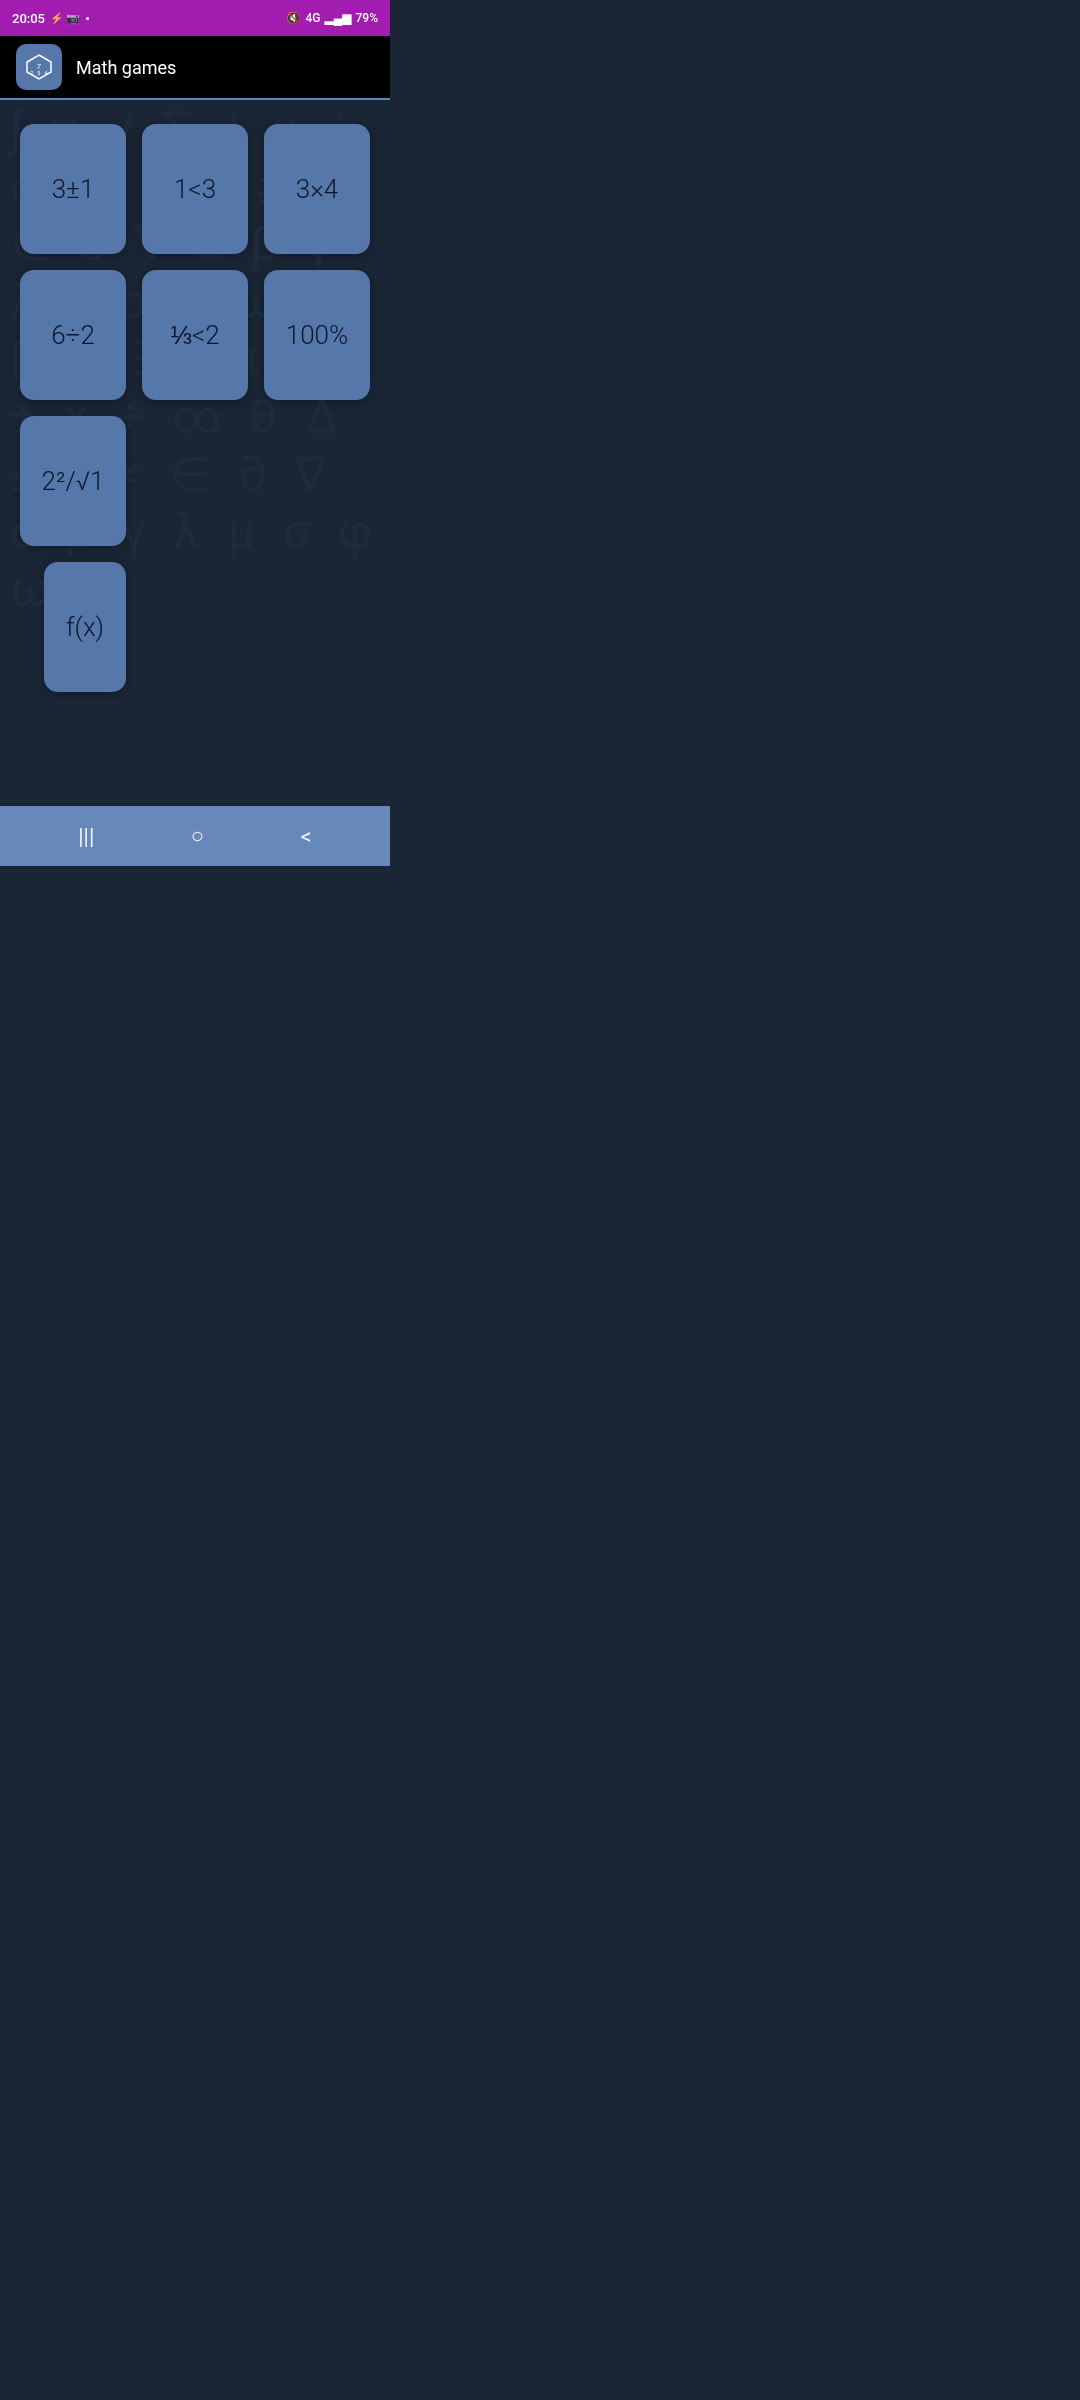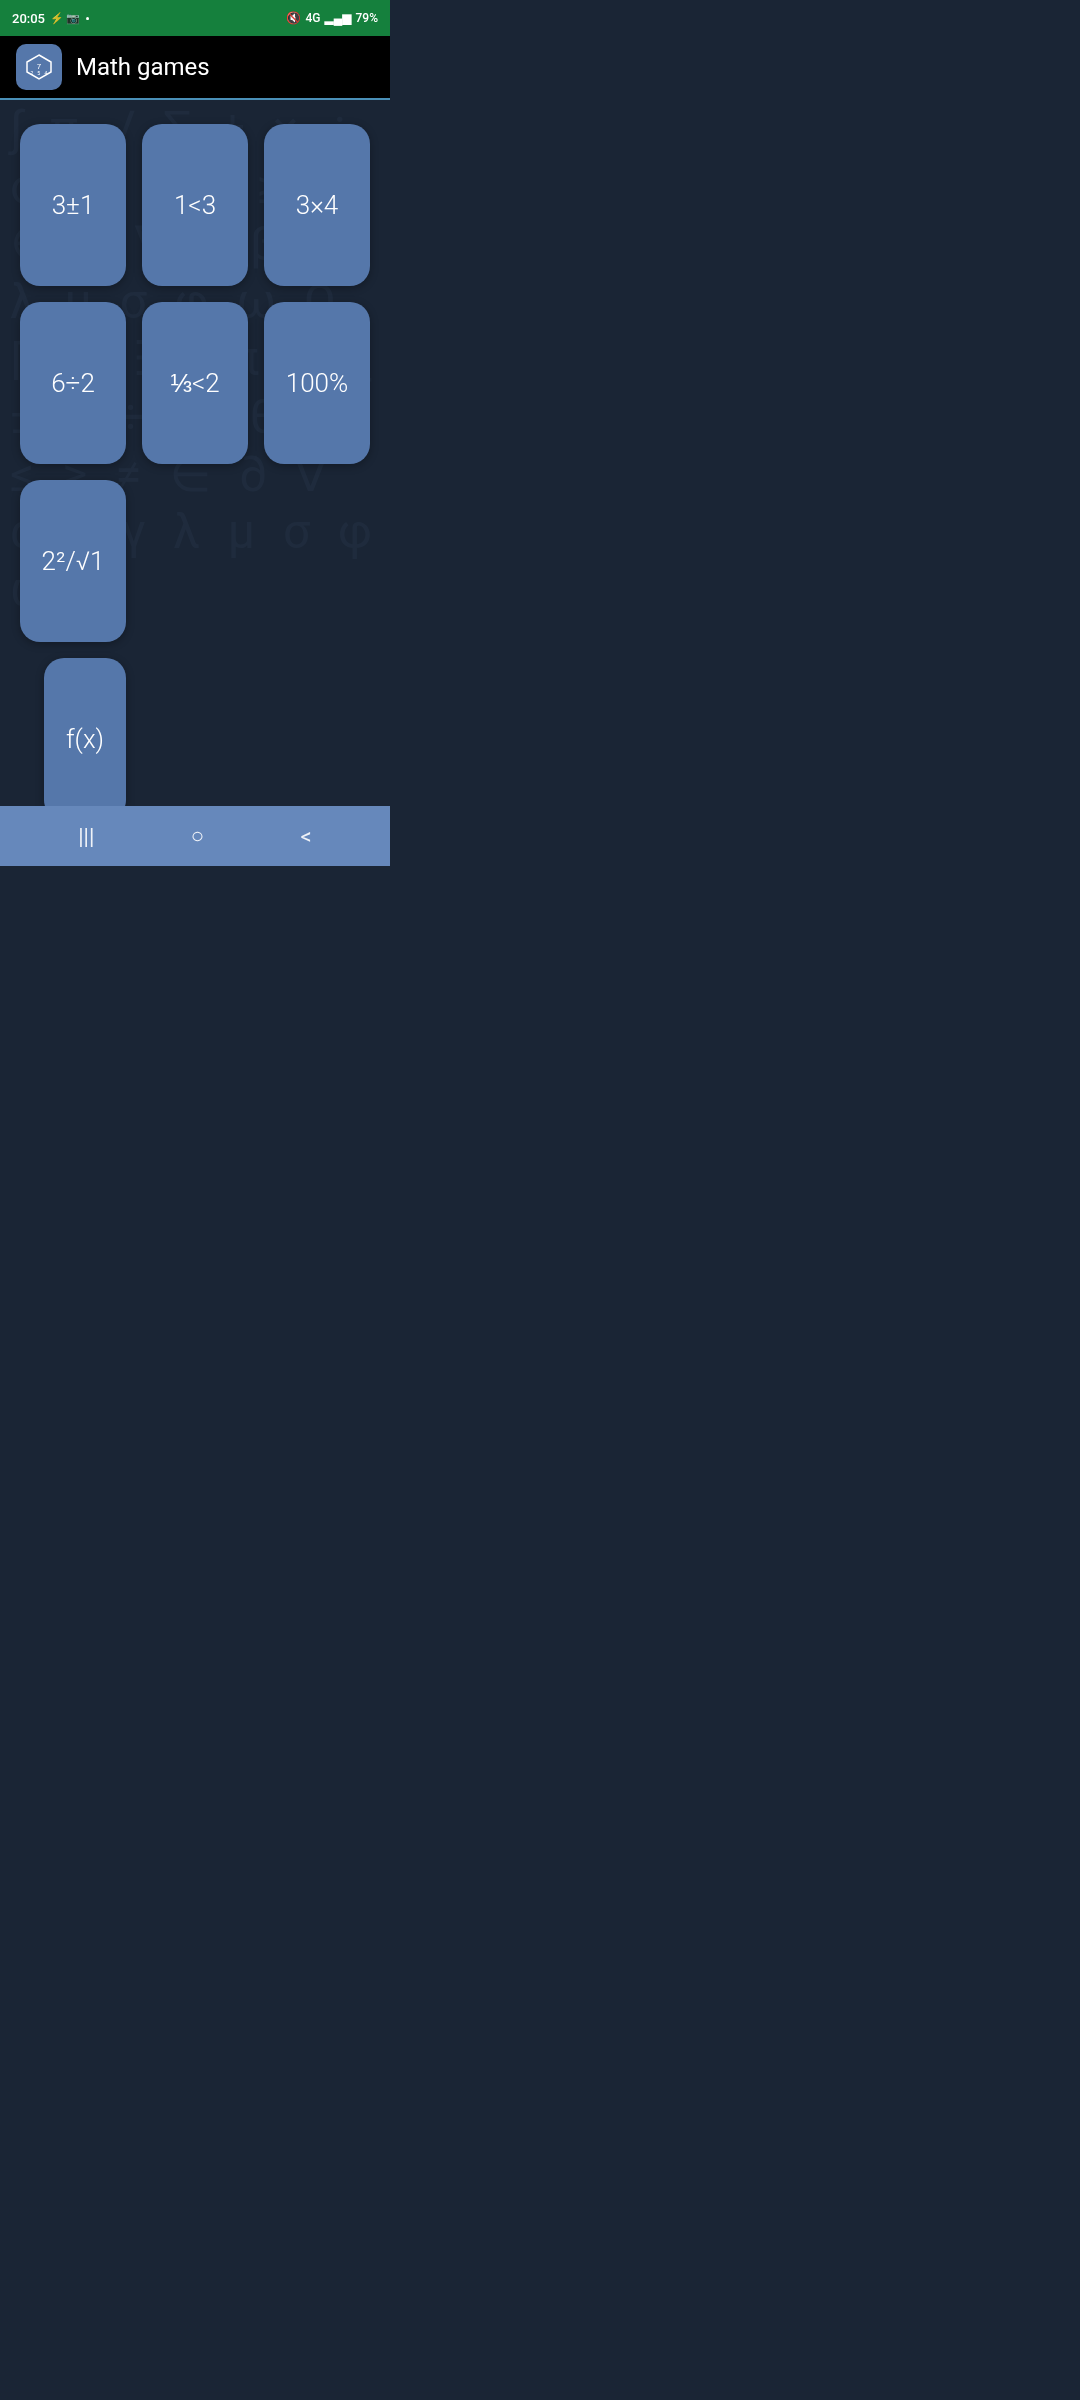--- a/index.html
+++ b/index.html
@@ -28,21 +28,21 @@
       line-height: 1.2;
       padding: 100px 10px;
       word-break: break-all;
       letter-spacing: 8px;
     }
 
     
     .status-bar {
       position: relative;
       z-index: 10;
-      background: #15803d;
+      background: #a21caf;
       height: 36px;
       display: flex;
       align-items: center;
       justify-content: space-between;
       padding: 0 12px;
       color: #fff;
       font-size: 13px;
       font-weight: 500;
     }
 
@@ -79,42 +79,42 @@
       border-radius: 10px;
       display: flex;
       align-items: center;
       justify-content: center;
       font-size: 18px;
       color: white;
     }
 
     .app-title {
       color: #fff;
-      font-size: 24px;
+      font-size: 18px;
       font-weight: 400;
     }
 
     
     .game-grid {
       display: grid;
       grid-template-columns: repeat(3, 1fr);
       gap: 16px;
       width: 100%;
     }
 
     .game-card {
       background: #5577aa;
-      border-radius: 20px;
-      height: 162px;
+      border-radius: 14px;
+      height: 130px;
       display: flex;
       align-items: center;
       justify-content: center;
       cursor: pointer;
       transition: opacity 0.1s;
-      color: #ffffff;
+      color: #0f172a;
       font-size: 26px;
       font-weight: 300;
       text-align: center;
       box-shadow: 0 2px 8px rgba(0,0,0,0.3);
     }
 
     
     .row-single {
       display: grid;
       grid-template-columns: repeat(3, 1fr);

